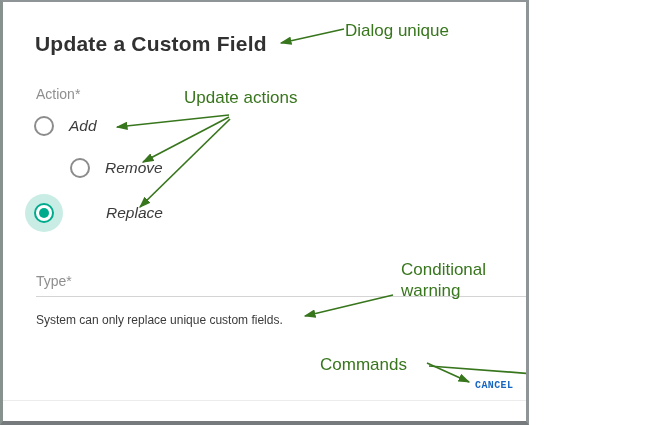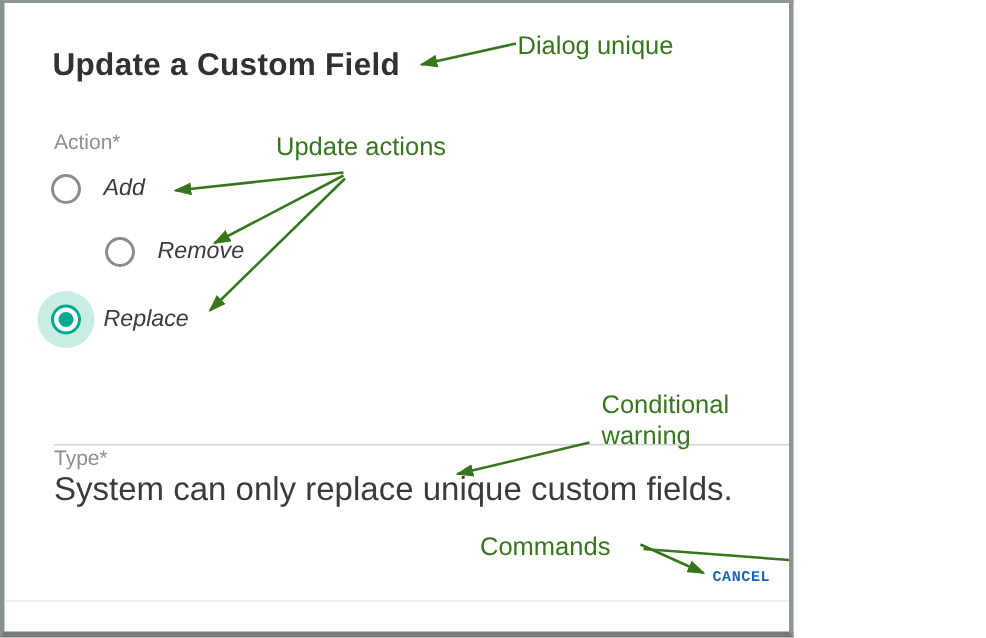--- a/index.html
+++ b/index.html
@@ -47,33 +47,33 @@
   }
   .radio-halo{
     left:22px;top:192px;width:38px;height:38px;border-radius:50%;
     background:var(--radio-halo);
   }
   .radio-label{
     margin-left:15px;font-size:15.5px;color:var(--text-dark);font-style:italic;
   }
   .row-add{left:31px;top:114px;}
   .row-remove{left:31px;top:156px;margin-left:36px;}
-  .row-replace{left:31px;top:201px;}
+  .row-replace{left:31px;top:201px;gap:37px;}
   .type-row{left:33px;top:268px;width:590px;height:27px;cursor:pointer;}
-  .type-label{position:absolute;left:0;top:3px;font-size:14px;color:var(--label-gray);margin-top:24px;}
+  .type-label{position:absolute;left:0;top:3px;font-size:14px;color:var(--label-gray);}
   .type-underline{position:absolute;left:0;top:26px;width:590px;height:1px;background:#d4d4d4;}
   .caret{
     position:absolute;right:16px;top:8px;
     width:0;height:0;
     border-left:5px solid transparent;
     border-right:5px solid transparent;
     border-top:6px solid #757575;
   }
   .warning{
-    left:33px;top:311px;font-size:22px;color:var(--text-dark);
+    left:33px;top:311px;font-size:12px;color:var(--text-dark);
   }
   .cmd-btn{
     font-size:10px;font-weight:bold;color:var(--button-blue);
     letter-spacing:.4px;background:none;border:none;cursor:pointer;
     font-family:Liberation Mono, monospace;padding:2px 4px;
   }
   .btn-cancel{left:468px;top:376px;}
   .btn-ok{left:587px;top:356px;}
   .note{
     font-size:17px;color:var(--annotation-green);line-height:21px;

